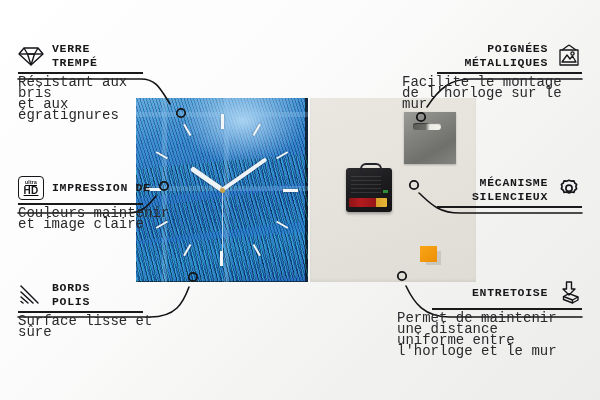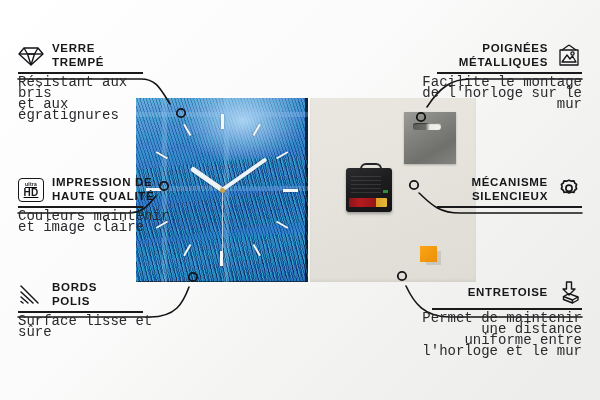--- a/index.html
+++ b/index.html
@@ -184,21 +184,21 @@
 
   
   .callout { position: absolute; }
   .callout .head {
     display: flex;
     align-items: center;
     gap: 8px;
   }
   .callout.right .head { justify-content: flex-end; }
   .callout .title {
-    font-family: Liberation Sans, sans-serif;
+    font-family: Liberation Mono, monospace;
     font-weight: bold;
     font-size: 11.5px;
     letter-spacing: .7px;
     color: #17171a;
     line-height: 13.5px;
     text-transform: uppercase;
   }
   .callout.left  .title { text-align: left; }
   .callout.right .title { text-align: right; margin-left: 30px; }
   .callout .rule {
@@ -207,21 +207,21 @@
     margin-top: 3px;
   }
   .callout .desc {
     font-family: Liberation Mono, monospace;
     font-size: 14px;
     color: #2a2a2d;
     line-height: 11px;
     margin-top: 3px;
     white-space: pre-line;
   }
-  .callout.right .desc { text-align: right; }
+  .callout.right .desc { text-align: left; }
   .ic { flex: 0 0 auto; display: block; }
 
   .hd-badge {
     width: 24px; height: 22px;
     border: 1.5px solid #15151a;
     border-radius: 4px;
     display: flex;
     flex-direction: column;
     align-items: center;
     justify-content: center;
@@ -356,21 +356,20 @@
   </div>
 
   <div class="callout left" style="left:18px; top:176px; width:160px;">
     <div class="head">
       <div class="hd-badge ic">
         <span class="u">ultra</span>
         <span class="h">HD</span>
       </div>
       <div class="title">
         <div>IMPRESSION DE</div>
-        <div>HAUTE QUALITÉ</div>
       </div>
     </div>
     <div class="rule" style="width:125px"></div>
     <div class="desc">Couleurs maintenir
 et image claire</div>
   </div>
 
   <div class="callout left" style="left:18px; top:281px; width:140px;">
     <div class="head">
       <svg class="ic" width="26" height="22" viewBox="0 0 26 22">

